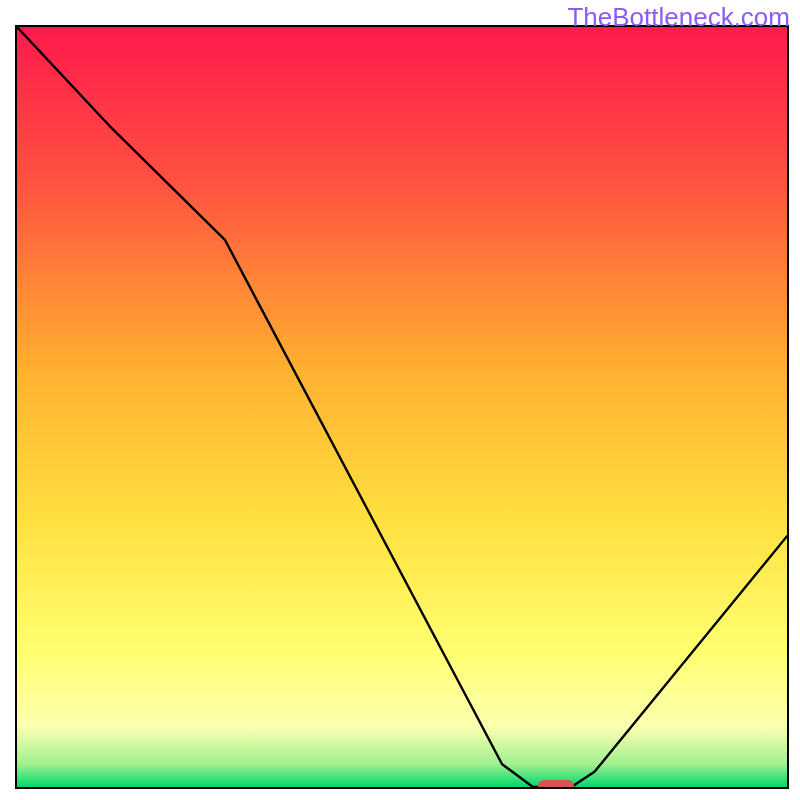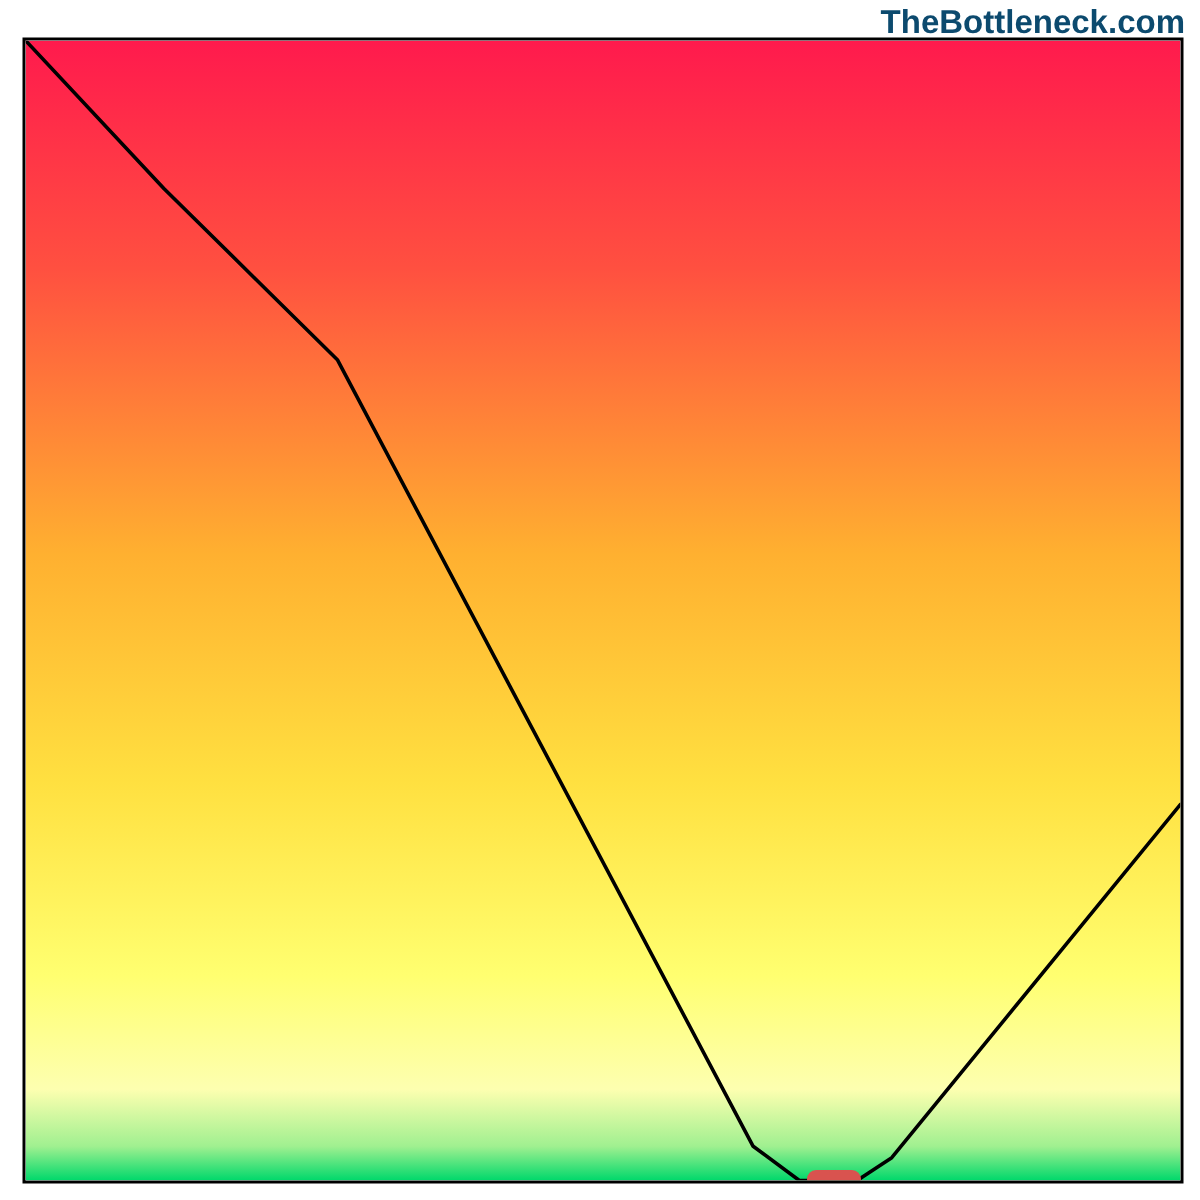--- a/index.html
+++ b/index.html
@@ -8,23 +8,23 @@
     width: 800px;
     height: 800px;
     background: #ffffff;
     position: relative;
   }
   .watermark {
     position: absolute;
     top: 2px;
     right: 10px;
     font-family: Arial, Helvetica, sans-serif;
-    font-size: 22px;
-    font-weight: bold;
-    color: #0c4a6e;
+    font-size: 26px;
+    font-weight: normal;
+    color: #8b5cf6;
     z-index: 5;
   }
   .plot-border {
     position: absolute;
     top: 25px;
     left: 15px;
     width: 770px;
     height: 760px;
     border: 2px solid #000000;
     overflow: hidden;

